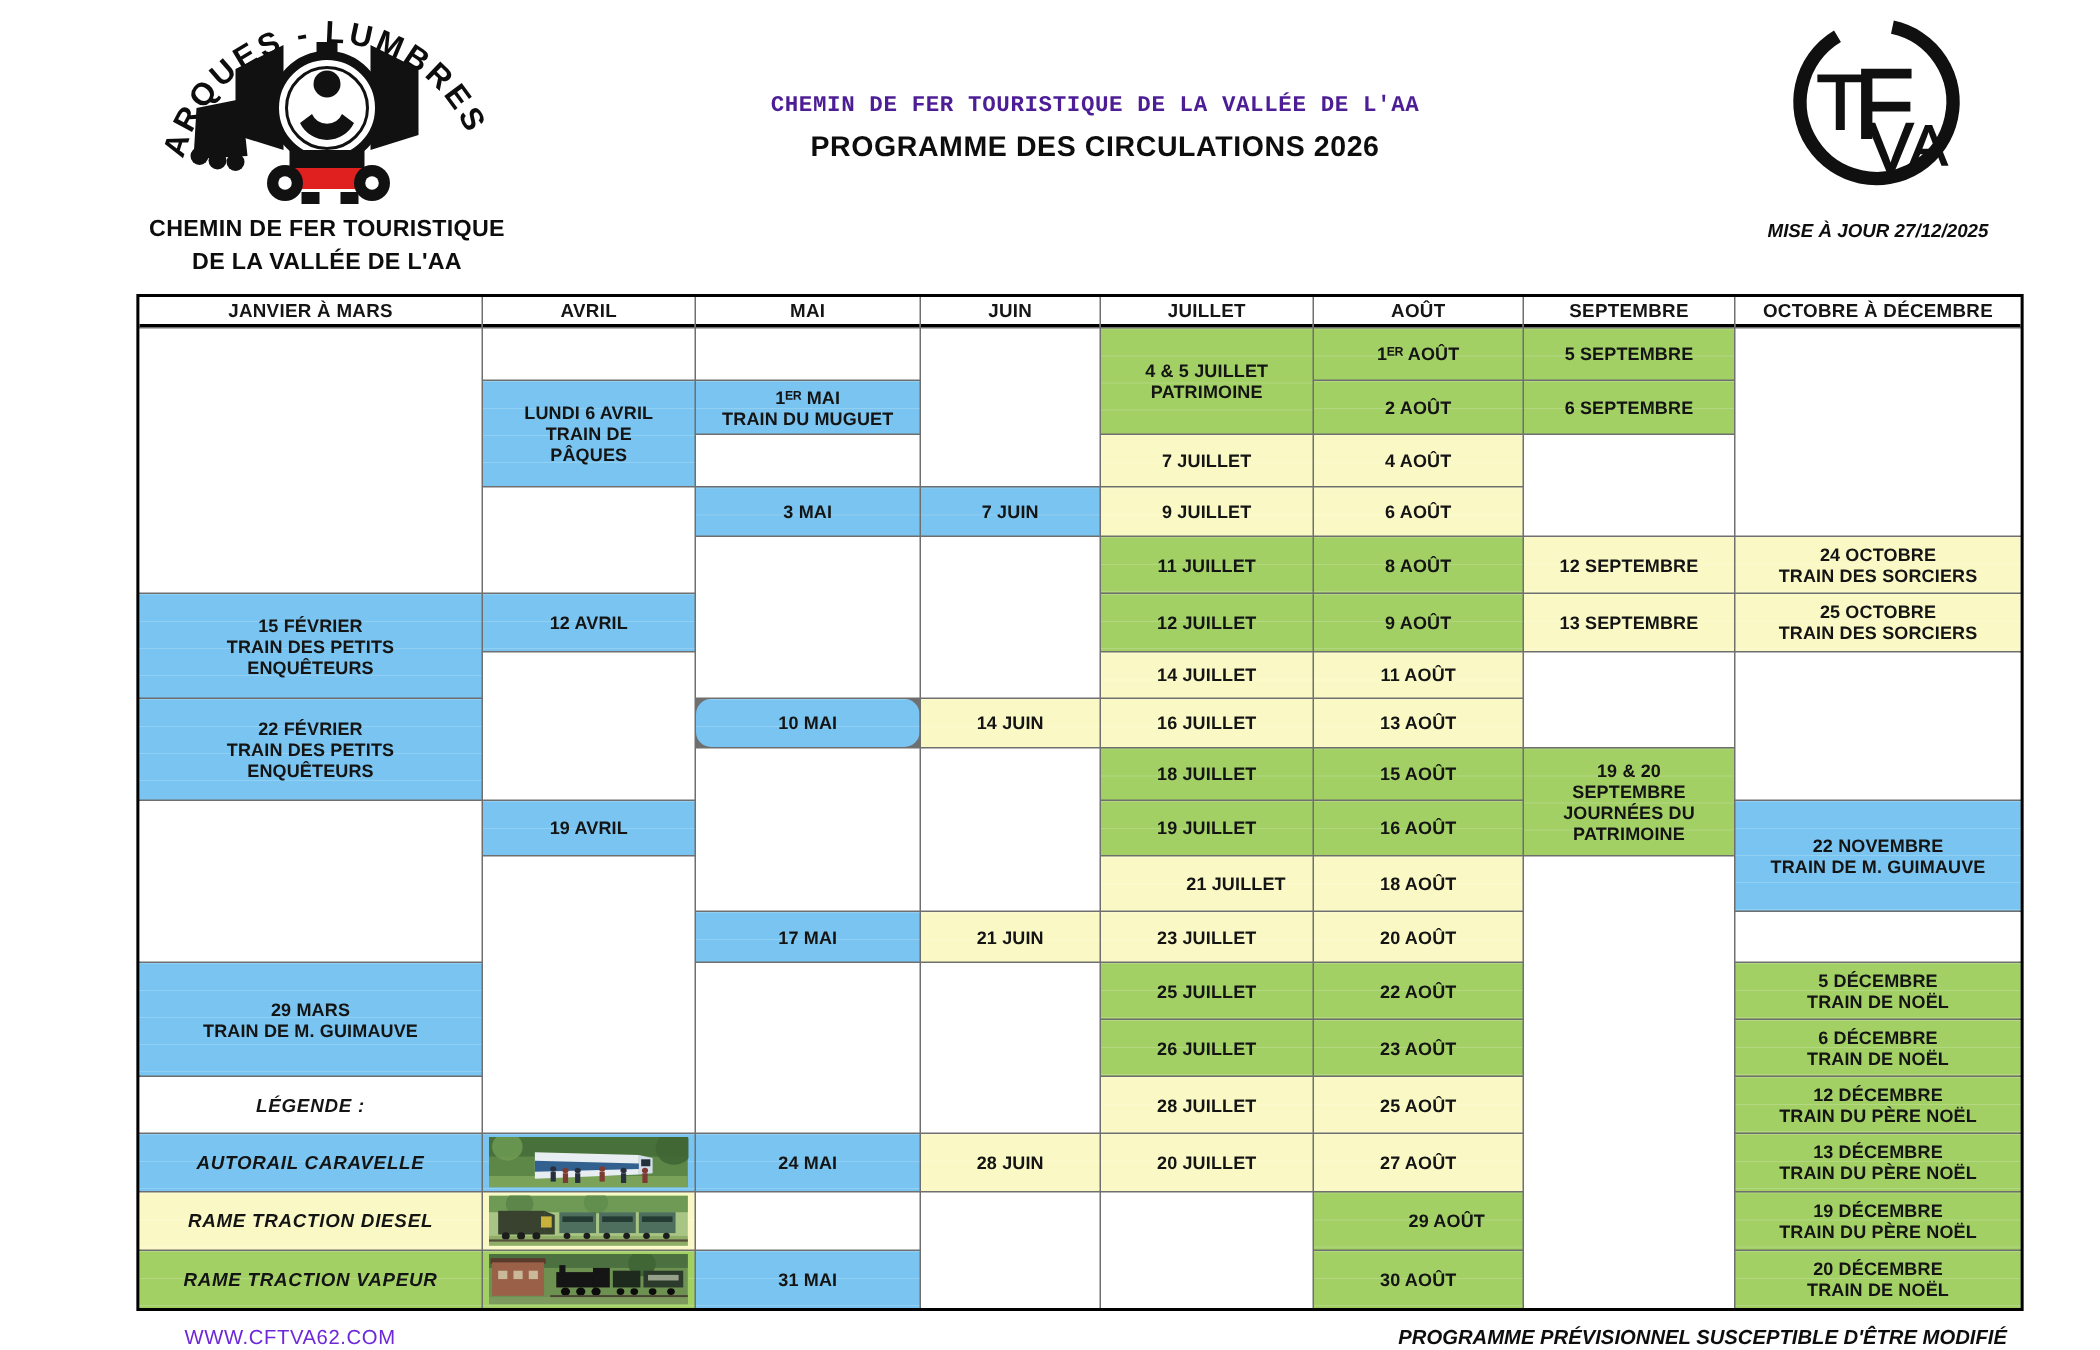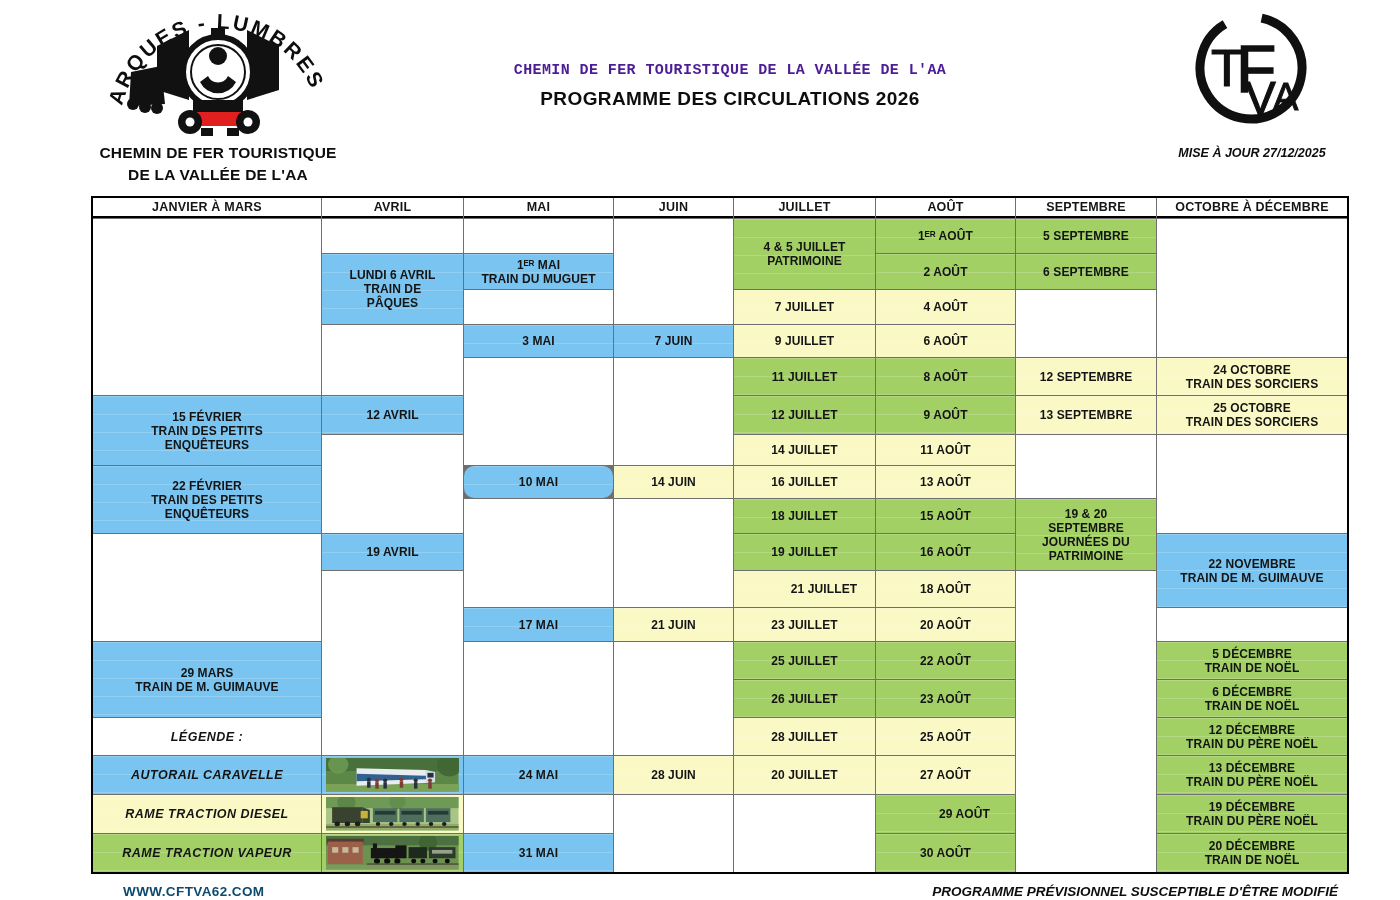--- a/index.html
+++ b/index.html
@@ -30,22 +30,22 @@
   .cell.d{background-color:var(--diesel);}
   .cell.v{background-color:var(--vapeur);}
   .cell.c,.cell.d,.cell.v{background-image:linear-gradient(rgba(255,255,255,.18) 1px,transparent 1px);
         background-size:100% 18px;}
   .cell.w{background:#fff;}
   .cell.it{font-style:italic;font-size:12.5px;letter-spacing:.5px;}
   .cell.photo{justify-content:center;}
   .cell.photo svg{width:94%;height:88%;display:block;}
 
   
-  .site-link{position:absolute;left:123px;top:884px;font-weight:bold;font-size:13.5px;
-             letter-spacing:.4px;color:#0c4a6e;text-decoration:none;}
+  .site-link{position:absolute;left:123px;top:884px;font-weight:normal;font-size:13.5px;
+             letter-spacing:.4px;color:#6d28d9;text-decoration:none;}
   .disclaimer{position:absolute;left:850px;top:884px;width:488px;text-align:right;
               font-weight:bold;font-style:italic;font-size:13.5px;color:#0d0d0d;}
 </style>
 </head>
 <body>
 
 <div class="page">
 
   <div class="brand">
     <svg width="226" height="142" viewBox="0 0 226 142">

